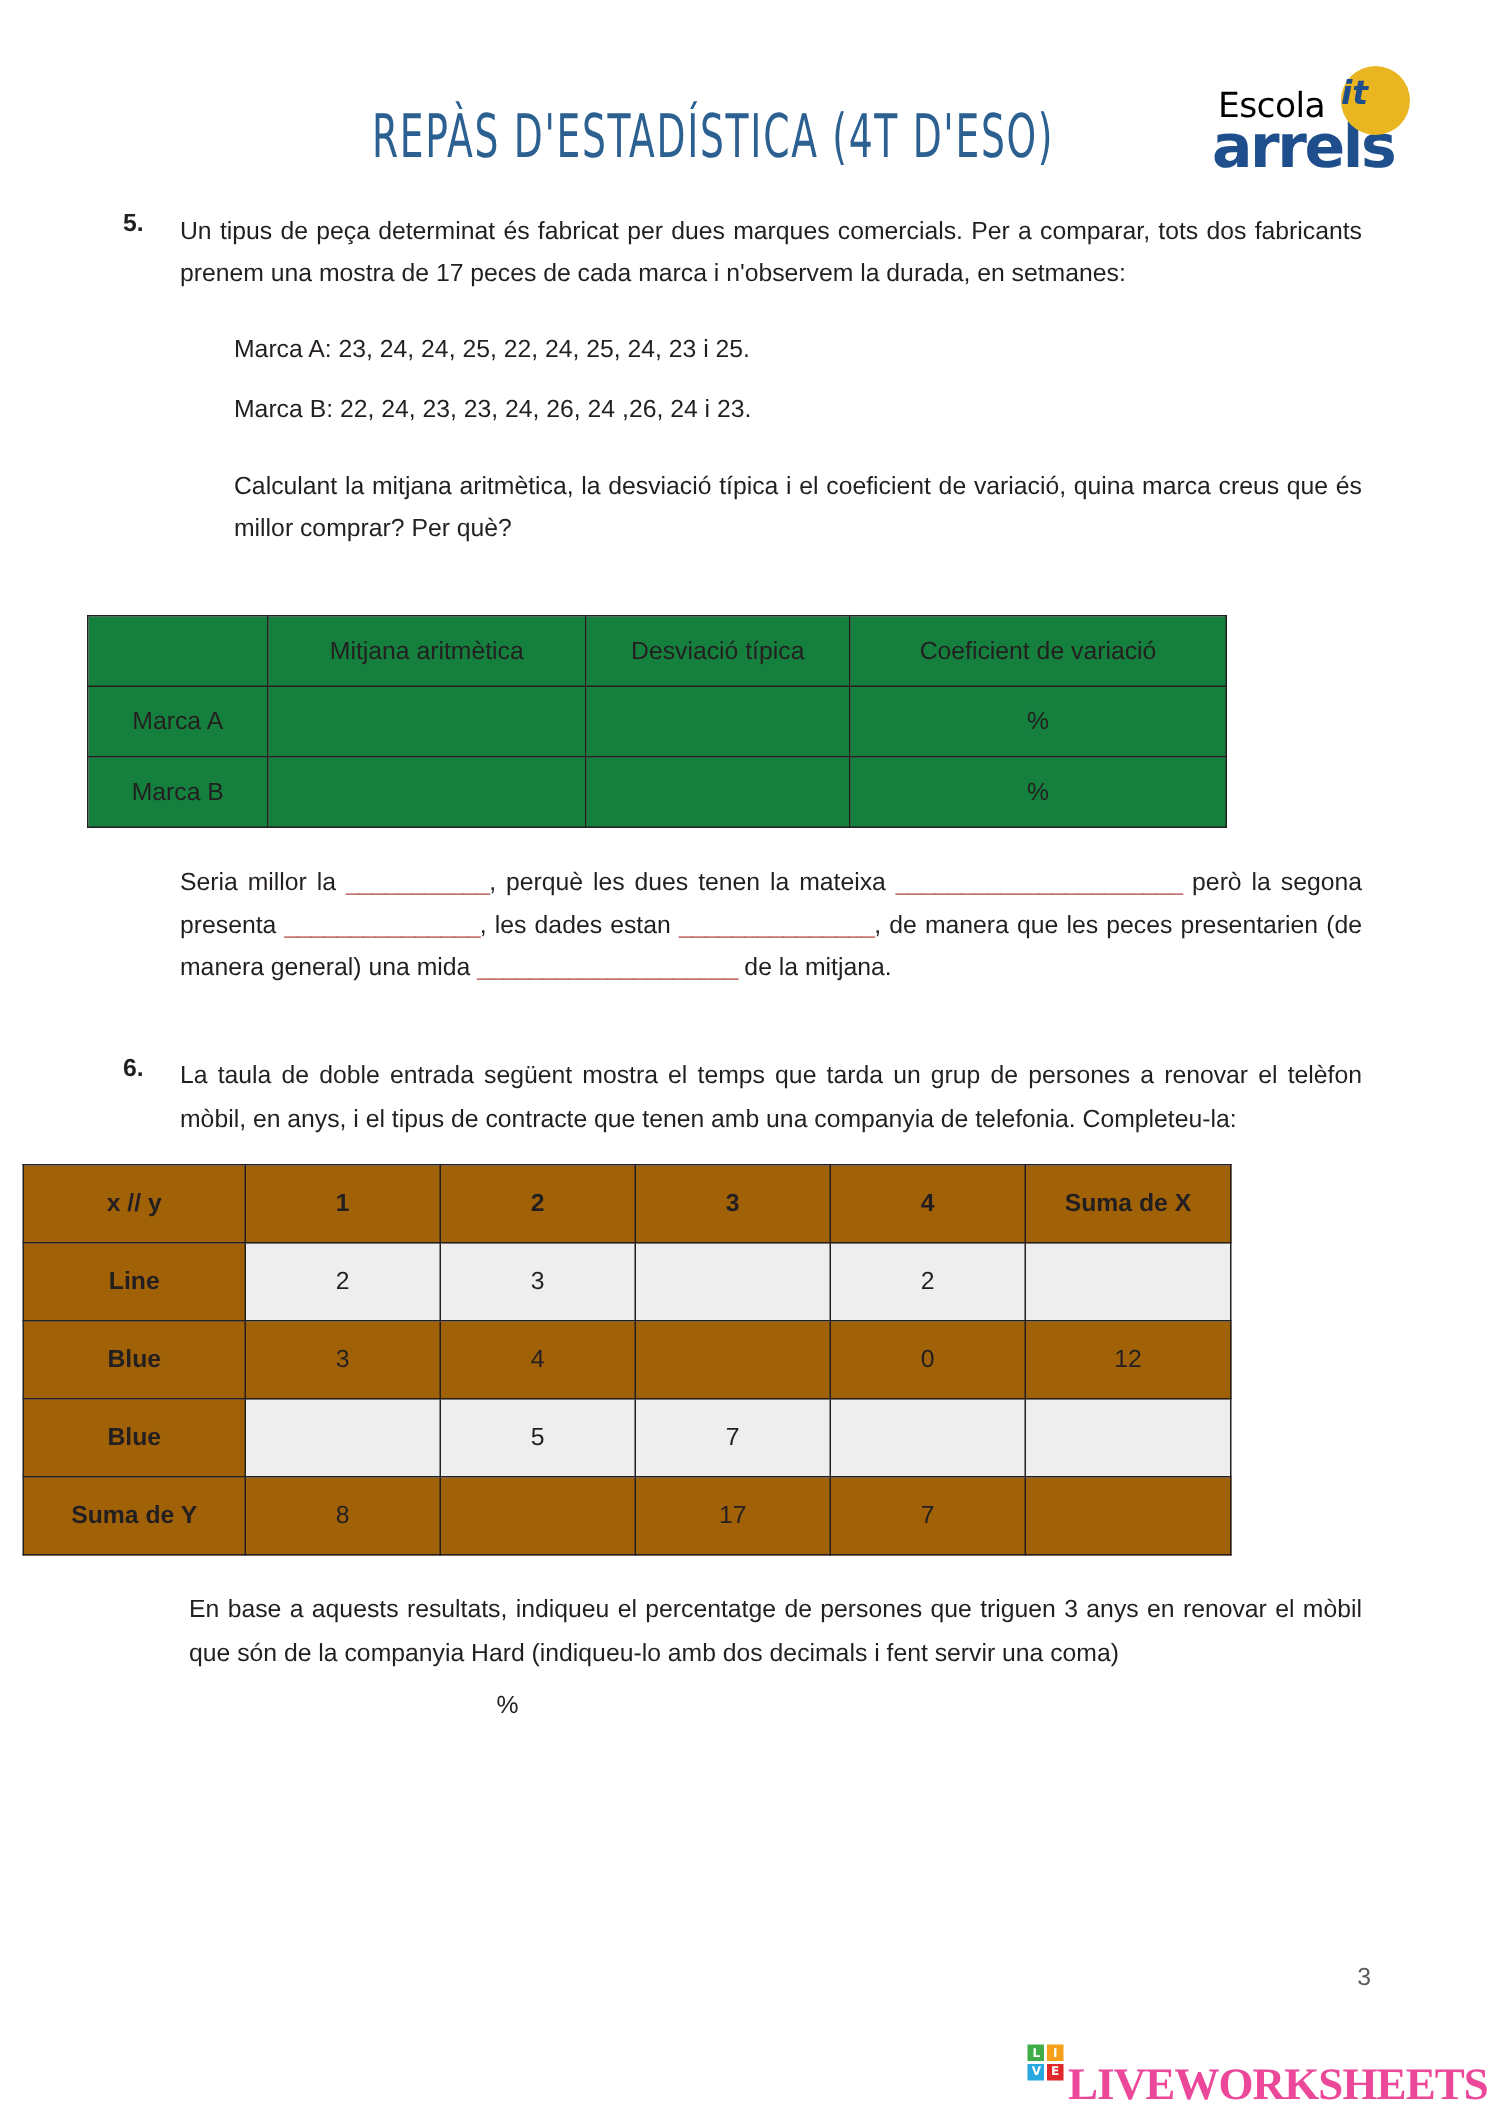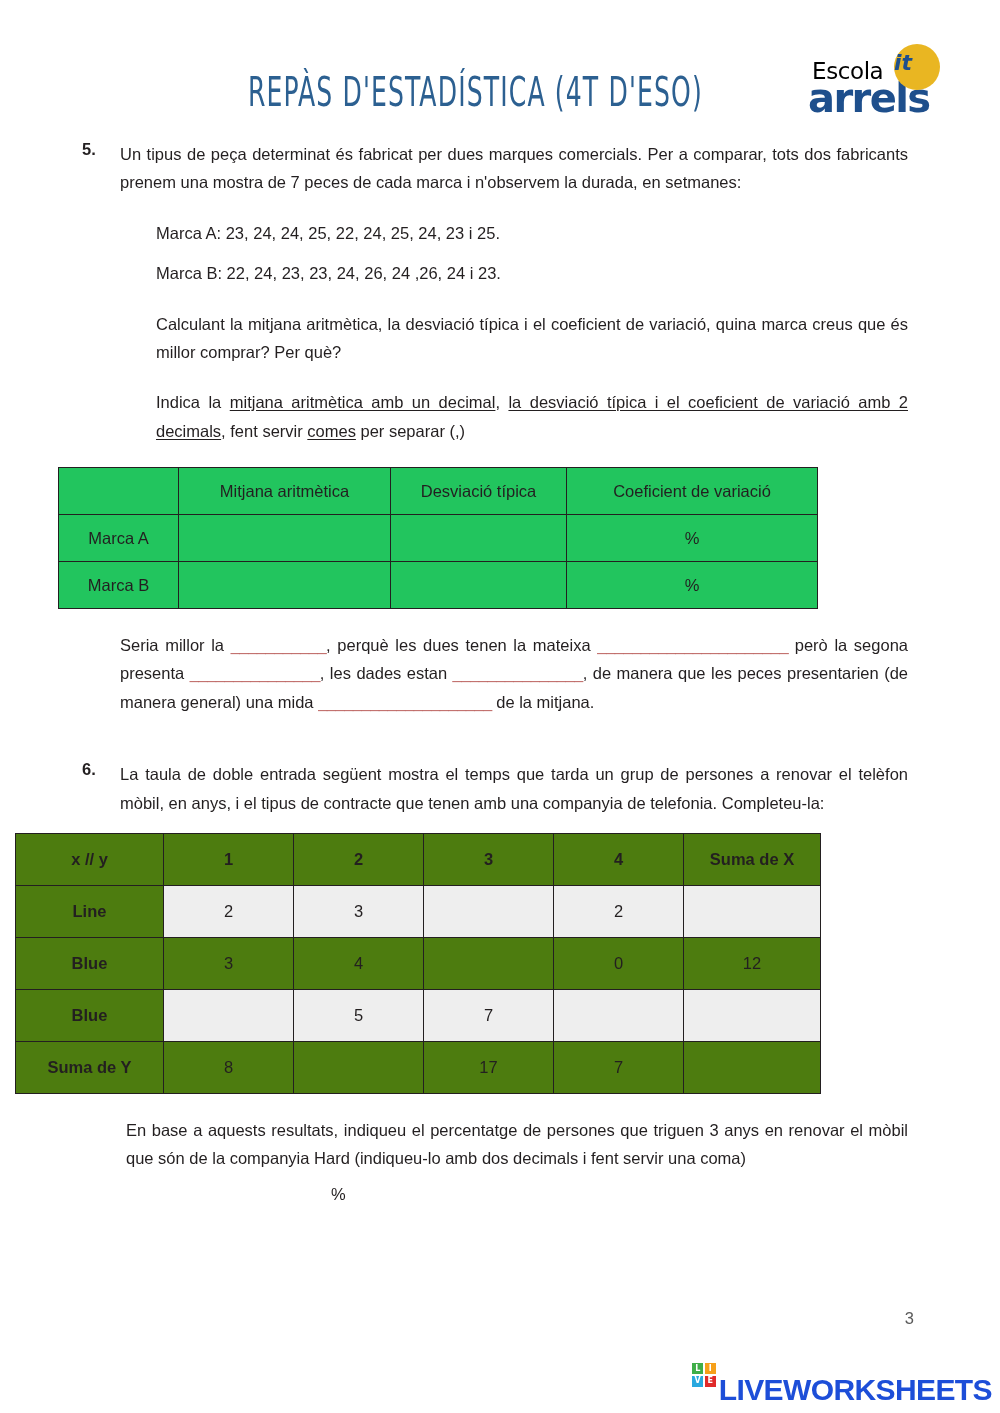--- a/index.html
+++ b/index.html
@@ -135,42 +135,42 @@
     width: 760px;
     table-layout: fixed;
   }
   table.tbl1 td, table.tbl1 th {
     border: 1.6px solid #231f20;
     height: 47px;
     font-size: 16.5px;
     font-weight: 400;
     text-align: center;
     vertical-align: middle;
-    background: #22c55e;
+    background: #15803d;
     padding: 0 4px;
   }
   table.tbl1 .soft-top { border-top: 1.4px solid #9a9a9a; }
   table.tbl1 .col-lbl { width: 120px; }
   table.tbl1 .col-a { width: 212px; }
   table.tbl1 .col-b { width: 176px; }
 
   
   .tbl2-wrap { padding-left: 15px; }
   table.tbl2 {
     border-collapse: collapse;
     width: 805px;
     table-layout: fixed;
   }
   table.tbl2 td {
     border: 1.8px solid #231f20;
     height: 52px;
     font-size: 16.5px;
     text-align: center;
     vertical-align: middle;
-    background: #4d7c0f;
+    background: #a16207;
     padding: 0 4px;
   }
   table.tbl2 td.hd { font-weight: 700; }
   table.tbl2 td.rl { font-weight: 700; }
   table.tbl2 td.shade { background: #eeeeee; }
   table.tbl2 .sep-soft { border-top-color: #c9c9c9; border-top-width: 1.3px; }
   table.tbl2 .vsoft { border-left-color: #b9b9b9; border-left-width: 1.3px; }
   table.tbl2 .c0 { width: 148px; }
   table.tbl2 .c1, table.tbl2 .c2, table.tbl2 .c3, table.tbl2 .c4 { width: 130px; }
   table.tbl2 .c5 { width: 137px; }
@@ -210,24 +210,24 @@
     font-size: 8px;
     font-weight: 700;
     color: #ffffff;
     line-height: 1;
   }
   .lw-l { background: #3fae49; }
   .lw-i { background: #f6a01a; }
   .lw-v { background: #29a8df; }
   .lw-e { background: #e02a2a; }
   .lw-text {
-    font-family: Liberation Sans, sans-serif;
+    font-family: Liberation Serif, serif;
     font-size: 30px;
     font-weight: 700;
-    color: #1d4ed8;
+    color: #ec4899;
     letter-spacing: -0.6px;
     margin-top: 30px;
   }
 </style>
 </head>
 <body>
 
 <div class="header">
   <div class="title">Repàs d'estadística (4t d'ESO)</div>
   <div class="logo">
@@ -235,35 +235,32 @@
     <div class="logo-arrels">arrels</div>
     <div class="logo-circle">
       <span>it</span>
     </div>
   </div>
 </div>
 
 <div class="q-block">
   <div class="q-num">5.</div>
   <div class="q-body">
-    <p class="just">Un tipus de peça determinat és fabricat per dues marques comercials. Per a comparar, tots dos fabricants prenem una mostra de 7 peces de cada marca i n'observem la durada, en setmanes:</p>
+    <p class="just">Un tipus de peça determinat és fabricat per dues marques comercials. Per a comparar, tots dos fabricants prenem una mostra de 17 peces de cada marca i n'observem la durada, en setmanes:</p>
 
     <div class="gap-m"></div>
     <p class="nojust indent">Marca A: 23, 24, 24, 25, 22, 24, 25, 24, 23 i 25.</p>
 
     <div class="gap-s"></div>
     <p class="nojust indent">Marca B: 22, 24, 23, 23, 24, 26, 24 ,26, 24 i 23.</p>
 
     <div class="gap-m"></div>
     <p class="just indent">Calculant la mitjana aritmètica, la desviació típica i el coeficient de variació, quina marca creus que és millor comprar? Per què?</p>
 
     <div class="gap-m"></div>
-    <p class="just" style="padding-left:36px;text-indent:-36px;">
-      <span style="display:inline-block;width:36px;"></span><span>Indica la </span><span class="u">mitjana aritmètica amb un decimal</span><span>, </span><span class="u">la desviació típica i el coeficient de variació amb 2 decimals</span><span>, fent servir </span><span class="u">comes</span><span> per separar (,)</span>
-    </p>
   </div>
 </div>
 
 <div style="height:22px;"></div>
 
 <div class="tbl1-wrap">
   <table class="tbl1">
     <tbody>
         <tr>
       <td class="col-lbl"></td>

